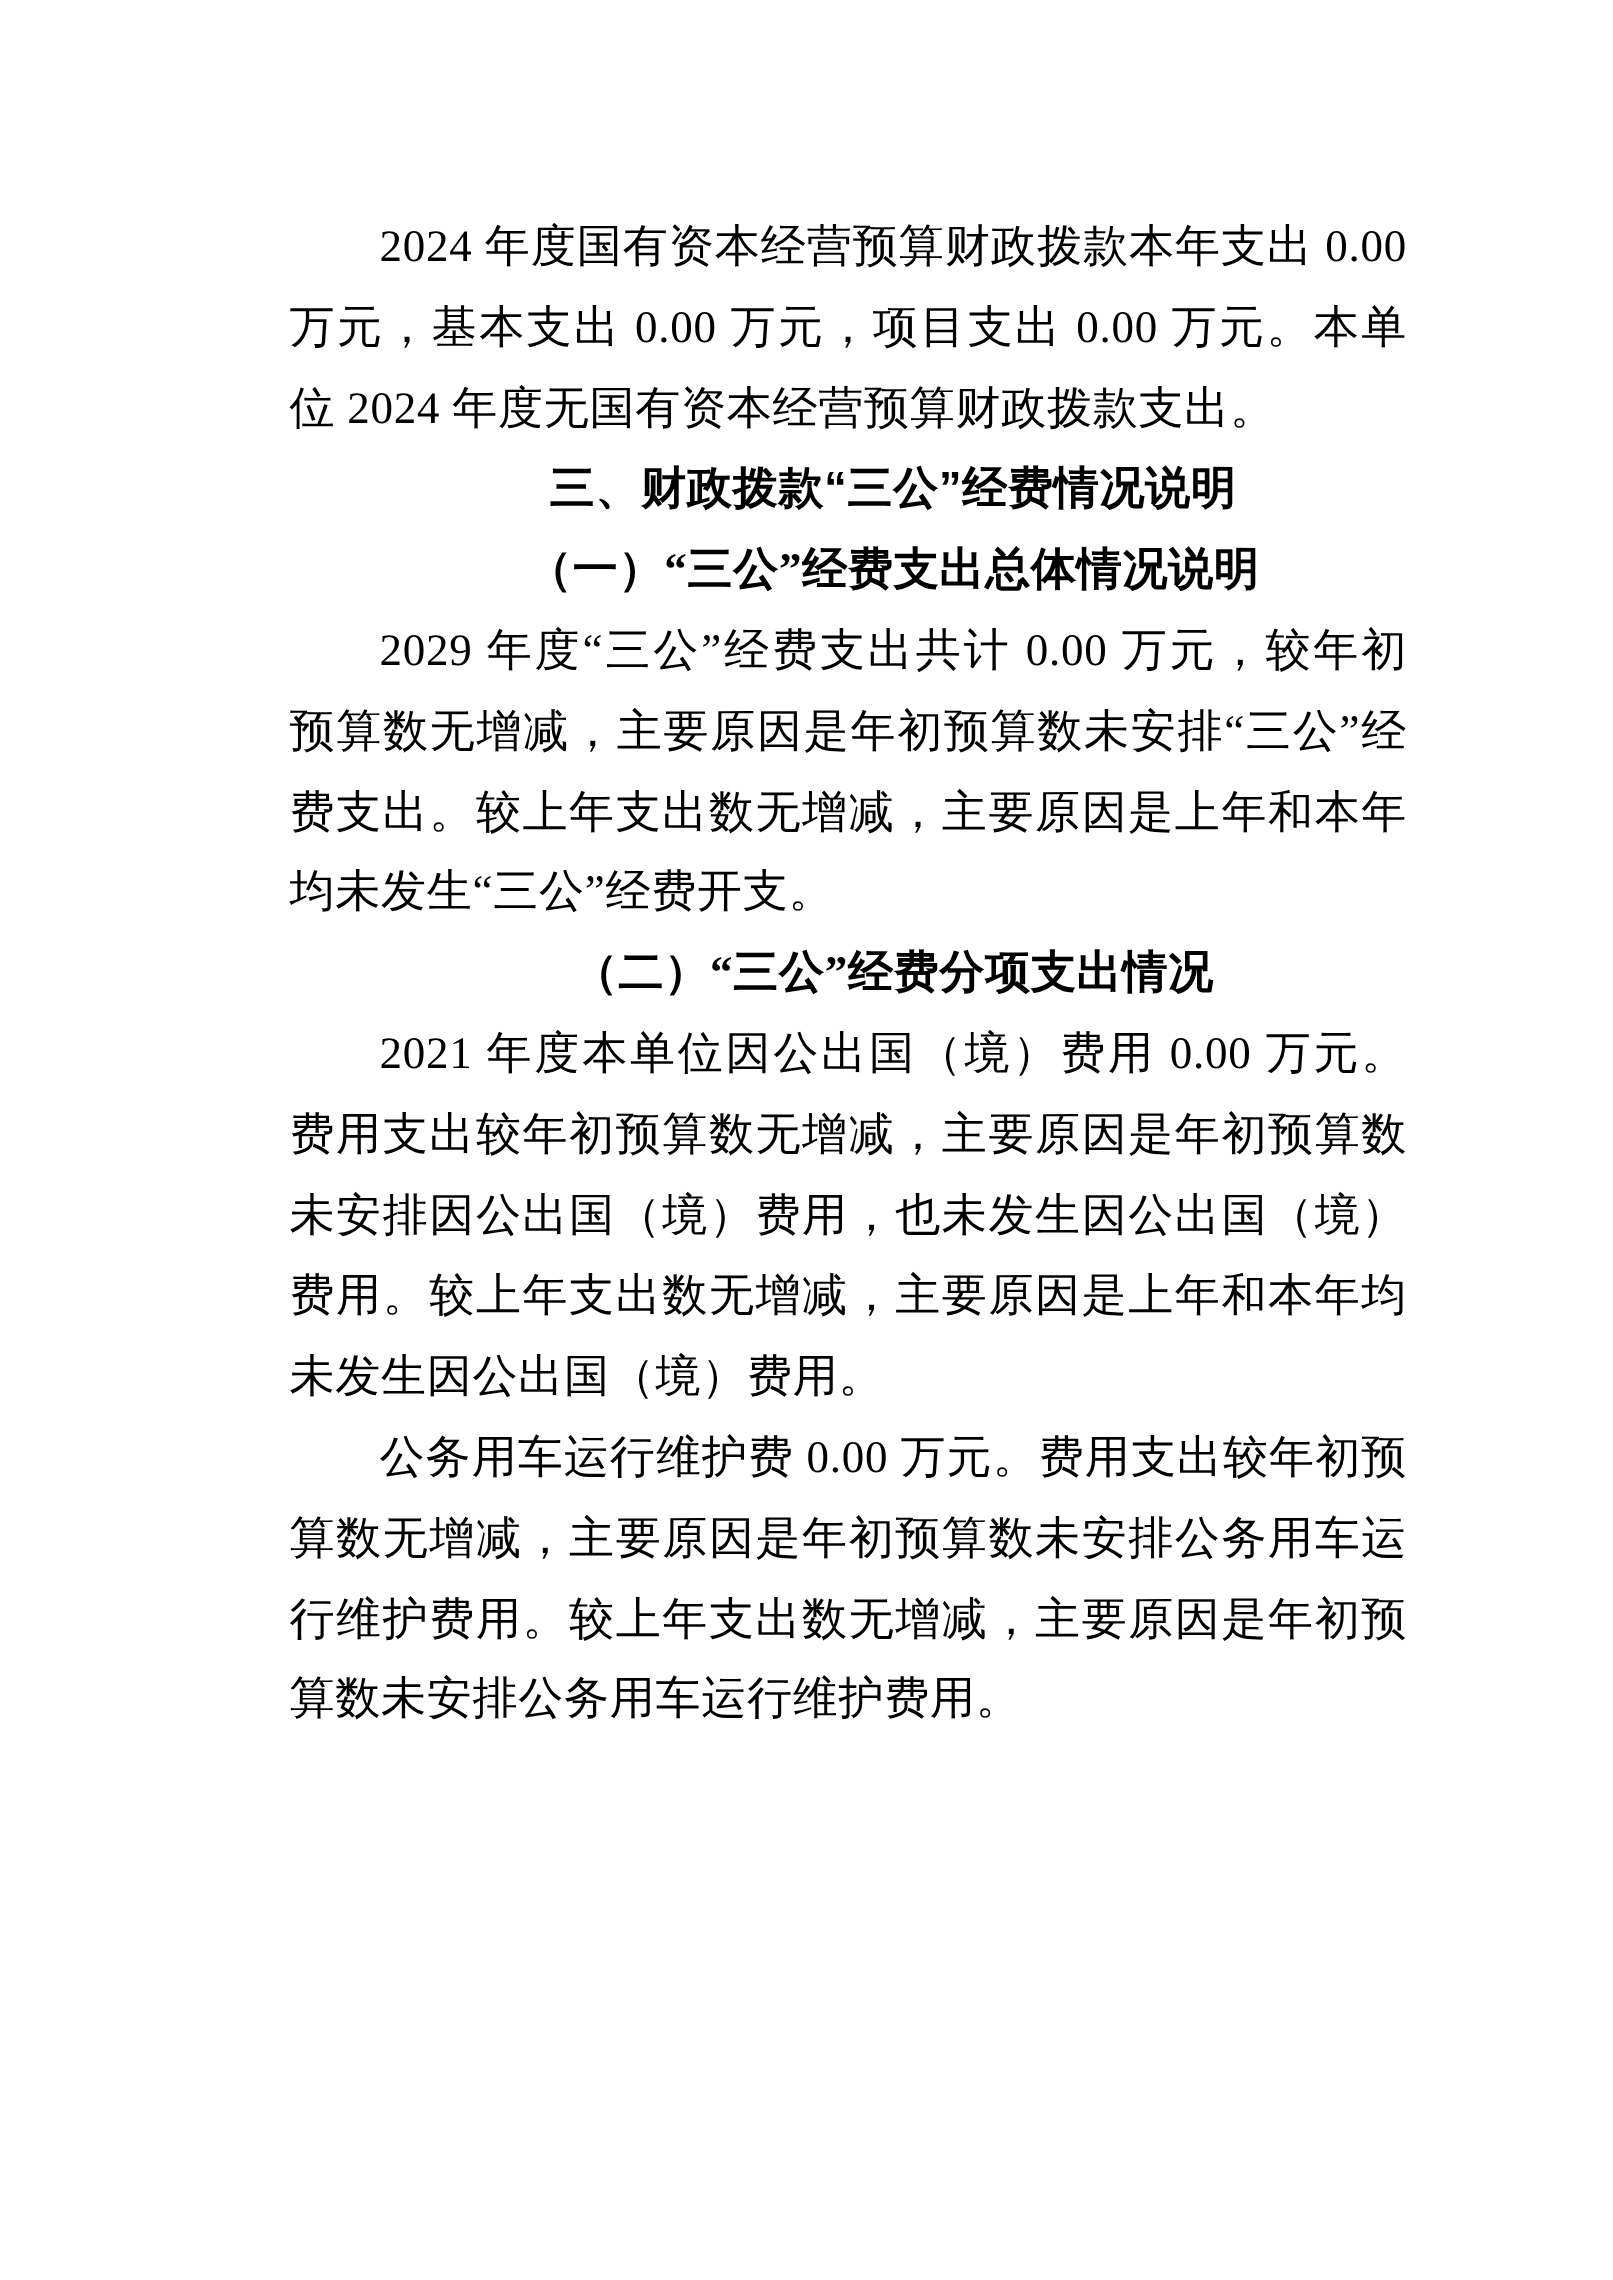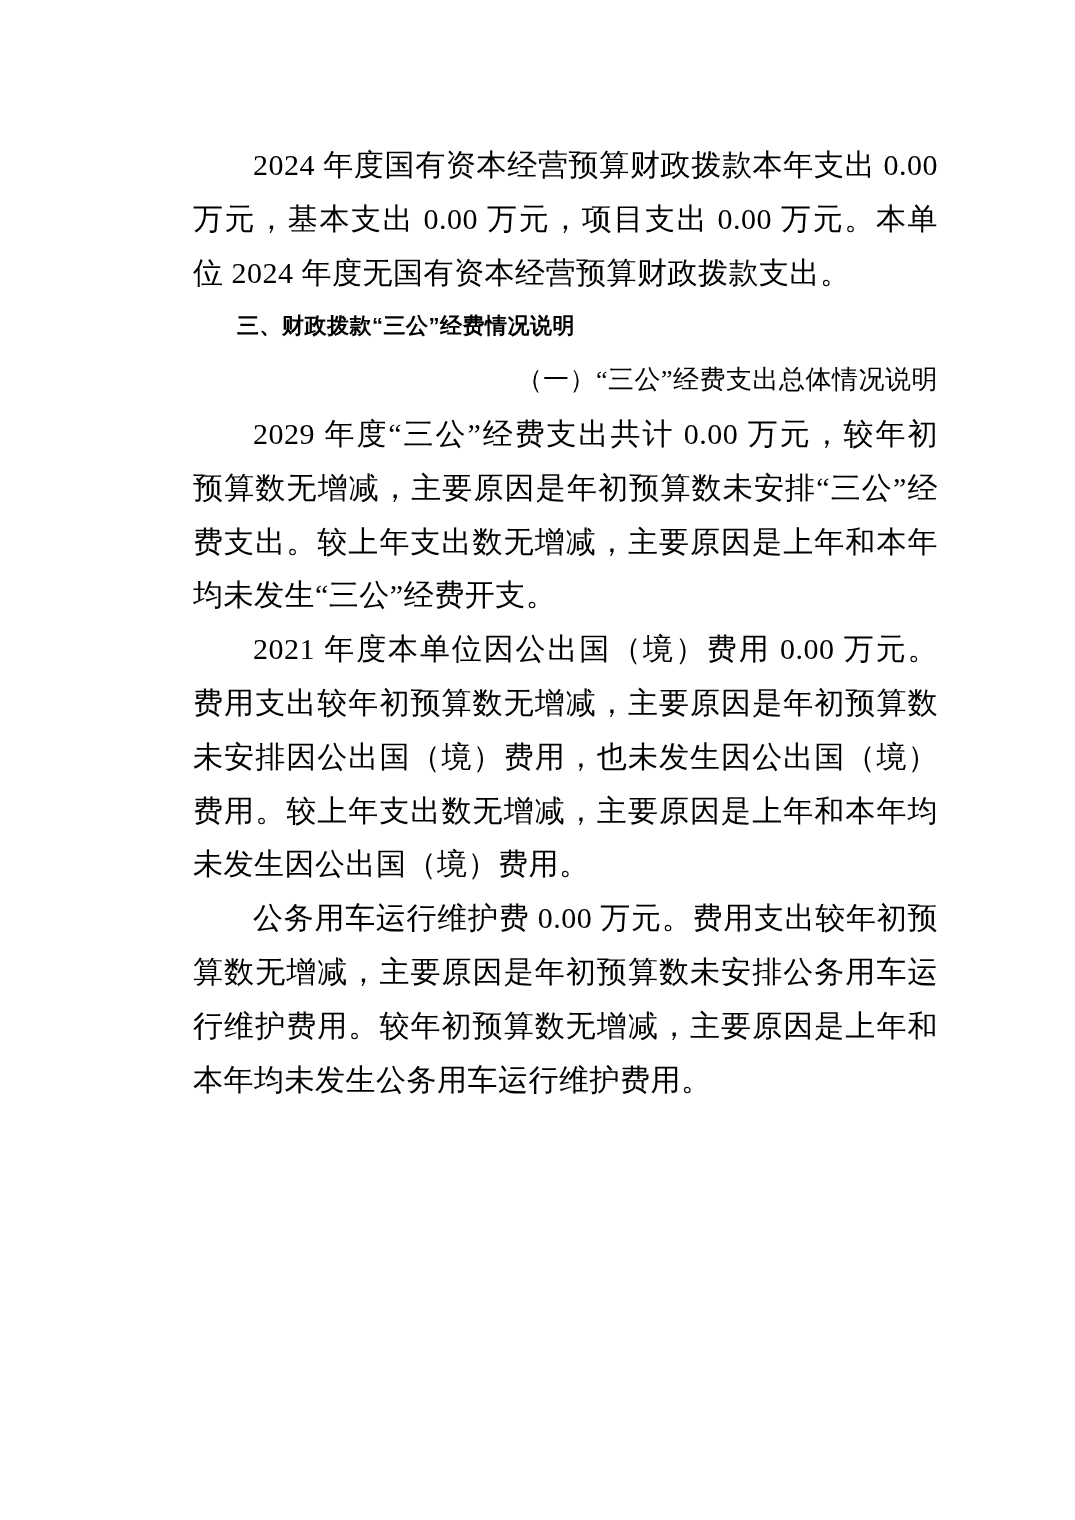--- a/index.html
+++ b/index.html
@@ -33,49 +33,50 @@
     font-weight: normal;
     letter-spacing: 0.5px;
   }
   .para.last-left { text-align-last: left; }
   .heading-1 {
     margin: 0;
     padding: 0;
     text-indent: 2em;
     font-family: "Liberation Sans", "DejaVu Sans", sans-serif;
     font-weight: bold;
-    font-size: 22px;
+    font-size: 30px;
     line-height: 53.8px;
-    text-align: left;
+    text-align: center;
     letter-spacing: 0.5px;
   }
   .heading-2 {
     margin: 0;
     padding: 0;
     text-indent: 2em;
     font-family: "Liberation Serif", "DejaVu Serif", serif;
-    font-weight: normal;
-    font-size: 26px;
+    font-weight: bold;
+    font-size: 30px;
     line-height: 53.8px;
-    text-align: right;
+    text-align: center;
     letter-spacing: 0.5px;
   }
 </style>
 </head>
 <body>
 
 <div class="page">
 
   <p class="para last-left">2024 年度国有资本经营预算财政拨款本年支出 0.00 万元，基本支出 0.00 万元，项目支出 0.00 万元。本单位 2024 年度无国有资本经营预算财政拨款支出。</p>
 
   <h2 class="heading-1">三、财政拨款“三公”经费情况说明</h2>
 
   <h3 class="heading-2">（一）“三公”经费支出总体情况说明</h3>
 
   <p class="para last-left">2029 年度“三公”经费支出共计 0.00 万元，较年初预算数无增减，主要原因是年初预算数未安排“三公”经费支出。较上年支出数无增减，主要原因是上年和本年均未发生“三公”经费开支。</p>
 
+  <h3 class="heading-2">（二）“三公”经费分项支出情况</h3>
 
   <p class="para last-left">2021 年度本单位因公出国（境）费用 0.00 万元。费用支出较年初预算数无增减，主要原因是年初预算数未安排因公出国（境）费用，也未发生因公出国（境）费用。较上年支出数无增减，主要原因是上年和本年均未发生因公出国（境）费用。</p>
 
 
-  <p class="para last-left">公务用车运行维护费 0.00 万元。费用支出较年初预算数无增减，主要原因是年初预算数未安排公务用车运行维护费用。较年初预算数无增减，主要原因是上年和本年均未发生公务用车运行维护费用。</p>
+  <p class="para last-left">公务用车运行维护费 0.00 万元。费用支出较年初预算数无增减，主要原因是年初预算数未安排公务用车运行维护费用。较上年支出数无增减，主要原因是年初预算数未安排公务用车运行维护费用。</p>
 
 </div>
 
 </body></html>

